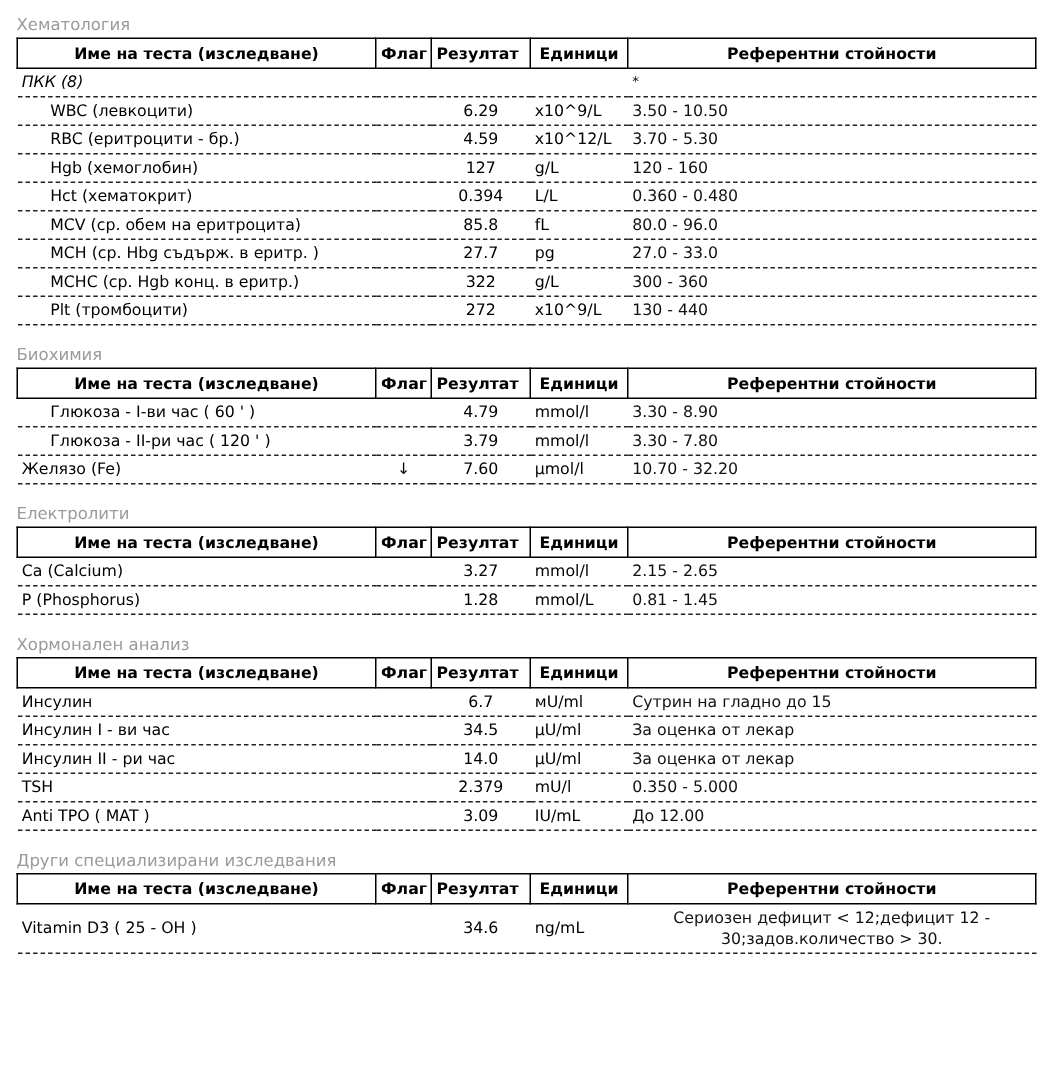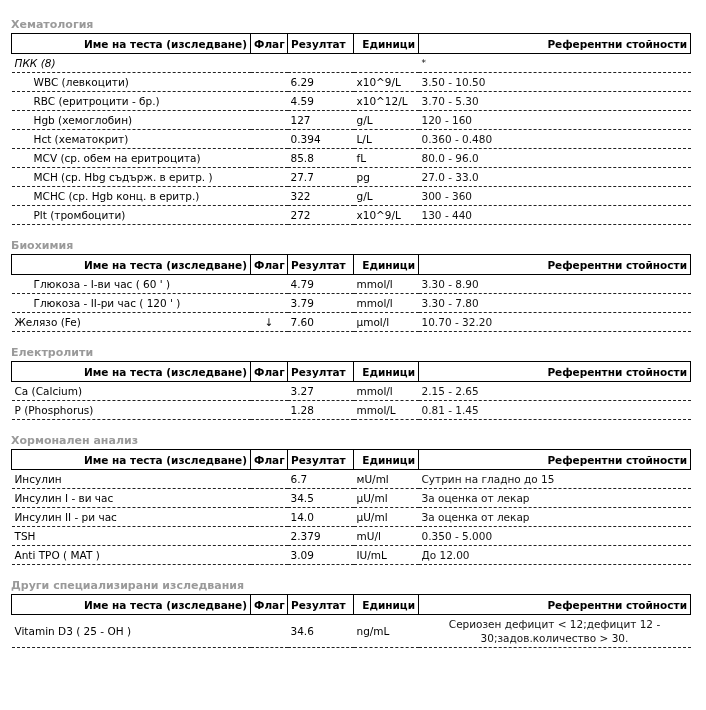--- a/index.html
+++ b/index.html
@@ -1,29 +1,29 @@
 <!DOCTYPE html>
 <html><head>
 <meta charset="utf-8">
 <style>
   html, body { margin: 0; padding: 0; background: #ffffff; }
   body { width: 706px; height: 710px; overflow: hidden; font-family: "DejaVu Sans", "Liberation Sans", sans-serif; font-size: 10.5px; color: #000; }
   .wrap { padding: 4px 0 0 11px; width: 680px; }
-  .section-title { color: #9a9a9a; font-weight: bold; font-size: 11px; height: 17px; line-height: 17px; margin-top: 12px; }
+  .section-title { color: #9a9a9a; font-weight: normal; font-size: 11px; height: 17px; line-height: 17px; margin-top: 4px; }
   .section { margin-bottom: 11px; }
   table { border-collapse: collapse; width: 679px; table-layout: fixed; }
   col.c-name { width: 239px; }
   col.c-flag { width: 37px; }
   col.c-res { width: 66px; }
   col.c-unit { width: 65px; }
   col.c-ref { width: 272px; }
-  th { border: 1px solid #000; font-weight: bold; text-align: right; height: 19px; padding: 0 3px; font-size: 10.5px; white-space: nowrap; overflow: hidden; }
+  th { border: 1px solid #000; font-weight: bold; text-align: center; height: 19px; padding: 0 3px; font-size: 10.5px; white-space: nowrap; overflow: hidden; }
   th.res { text-align: left; margin-top: 40px; }
   td { border-bottom: 1px dashed #222; height: 18px; padding: 0 3px; white-space: nowrap; overflow: hidden; vertical-align: middle; }
-  td.res { text-align: left; padding-right: 3px; }
+  td.res { text-align: center; padding-right: 3px; }
   td.flag { text-align: center; }
   td.ref { color: #111; }
   tr.group td { border-bottom: 1px dashed #222; font-style: italic; }
   tr.sub td.name { padding-left: 22px; }
   tr.bold td { font-weight: normal; }
   tr.tall td { height: 32px; }
   td.ref.wrap-text { white-space: normal; line-height: 14px; text-align: center; }
   .star { color: #555; font-size: 9px; }
 </style>
 </head>

